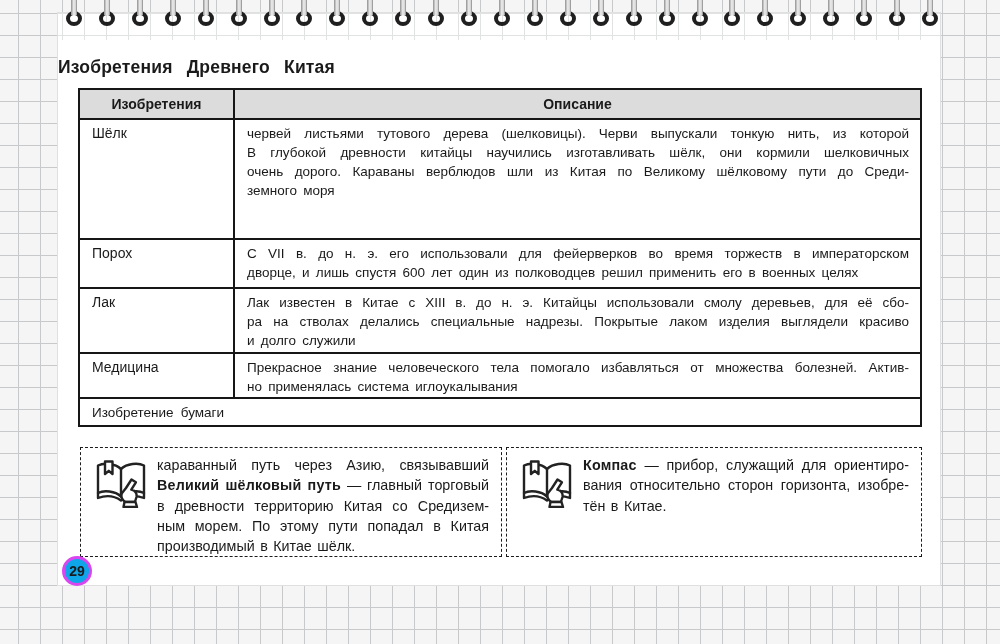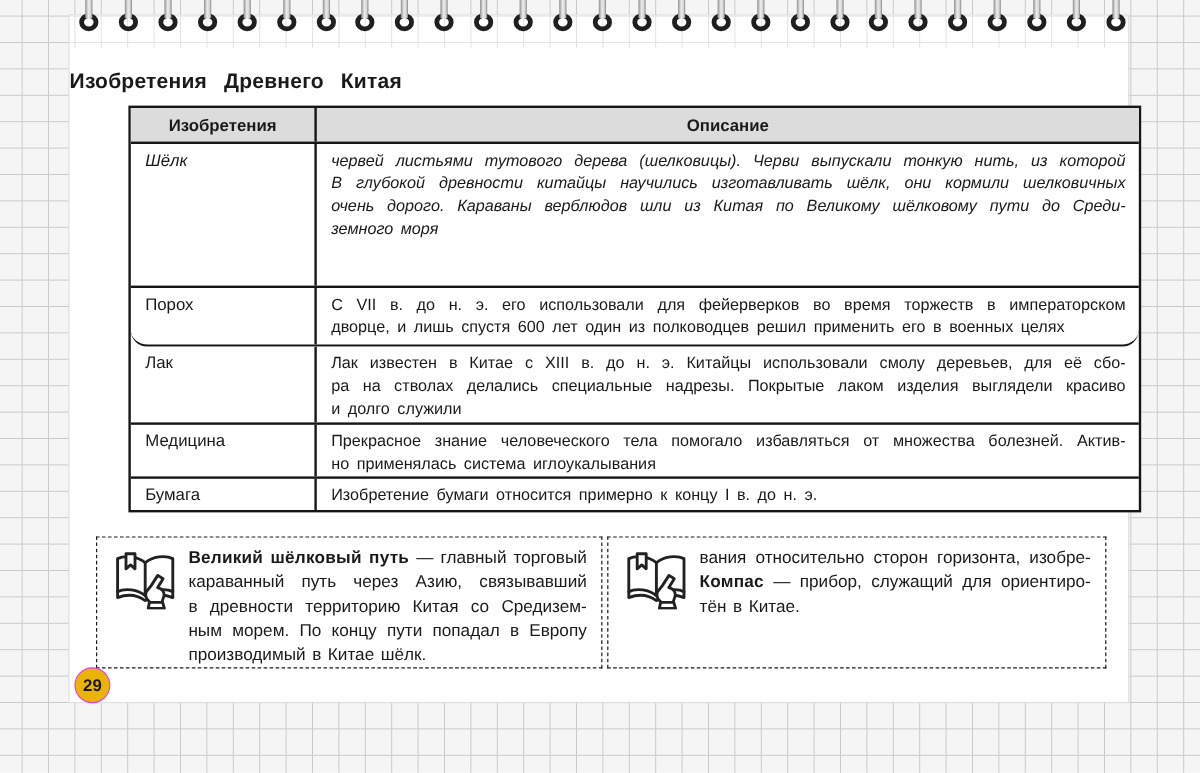--- a/index.html
+++ b/index.html
@@ -34,28 +34,28 @@
   .ring .stem{
     position:absolute;left:8px;top:0;width:6px;height:15px;
     background:linear-gradient(90deg,#8f8f8f,#ececec 45%,#d6d6d6 75%,#848484);
   }
   
   .title{
     position:absolute;top:44px;left:0;width:100%;margin:0;
     text-align:left;font-size:17.5px;font-weight:bold;letter-spacing:.2px;word-spacing:9px;
   }
   
-  .table{position:absolute;left:20px;top:75px;width:844px;box-sizing:border-box;border:2px solid #161616;background:#fff;margin-left:29px;}
+  .table{position:absolute;left:20px;top:75px;width:844px;box-sizing:border-box;border:2px solid #161616;background:#fff;}
   .thead{display:grid;grid-template-columns:155px 1fr;background:#dcdcdc;border-bottom:2px solid #161616;}
   .th{height:28px;display:flex;align-items:center;justify-content:center;font-weight:bold;font-size:14px;word-spacing:2px;}
   .th1{border-right:2px solid #161616;}
   .trow{display:grid;grid-template-columns:155px 1fr;border-bottom:2px solid #161616;}
   .trow:last-child{border-bottom:none;}
-  .trow:nth-child(1){height:118px;font-style:italic;}
-  .trow:nth-child(2){height:47px;border-radius:14px;}
+  .trow:nth-child(1){height:118px;}
+  .trow:nth-child(2){height:47px;}
   .trow:nth-child(3){height:63px;}
   .trow:nth-child(4){height:43px;}
   .trow:nth-child(5){height:26px;}
   .cell{box-sizing:border-box;overflow:hidden;}
   .inv{border-right:2px solid #161616;padding:5px 10px 0 12px;font-size:14px;}
   .desc{padding:5px 11px 0 12px;font-size:13.5px;line-height:18.9px;word-spacing:2.5px;}
   .jl{text-align:justify;}
   .jfull{text-align-last:justify;}
   
   .ibox{
@@ -63,21 +63,21 @@
     border:1.5px dashed #1c1c1c;background:#fff;display:flex;align-items:flex-start;
   }
   .ibox-left{left:22px;width:422px;}
   .ibox-right{left:448px;width:416px;}
   .book-icon{flex:none;margin:10px 8px 0 12px;width:56px;height:50px;display:block;}
   .ibox-text{flex:1;padding:7px 12px 0 0;font-size:14.3px;line-height:20.3px;word-spacing:1.5px;}
   .ibox-text b{letter-spacing:.2px;}
   
   .page-num{
     position:absolute;left:4px;top:543px;width:30px;height:30px;box-sizing:border-box;
-    border:1px solid #d946ef;border-radius:50%;background:#eab308;
+    border:3px solid #d946ef;border-radius:50%;background:#0ea5e9;
     display:flex;align-items:center;justify-content:center;
     font-size:14px;font-weight:bold;text-align:center;
   }
 </style>
 </head>
 <body>
 
 <div class="page">
   <div class="page-grid-top"></div>
 
@@ -114,58 +114,57 @@
           </div>
         </div>
         <div class="trow">
           <div class="cell inv">Медицина</div>
           <div class="cell desc">
             <div class="jl jfull">Прекрасное знание человеческого тела помогало избавляться от множества болезней. Актив-</div>
             <div class="jl">но применялась система иглоукалывания</div>
           </div>
         </div>
         <div class="trow">
-          <div class="cell inv">Бумага</div>
           <div class="cell desc">
             <div class="jl">Изобретение бумаги относится примерно к концу I в. до н. э.</div>
           </div>
         </div>
       </div>
   </div>
 
   <div class="ibox ibox-left">
     <svg class="book-icon" viewBox="0 0 56 50" fill="none" stroke="#222222" stroke-width="2.4" stroke-linejoin="round" stroke-linecap="round">
       <path d="M5 35 v5 c8 -3 16 -2.5 23 2.5 c7 -5 15 -5.5 23 -2.5 v-5" fill="#ffffff"></path>
       <path d="M28 11 C22 5.5 11 4.5 5 7.5 V35 C11 32 22 33 28 38.5 C34 33 45 32 51 35 V7.5 C45 4.5 34 5.5 28 11 Z" fill="#ffffff"></path>
       <path d="M28 11 V38.5"></path>
       <path d="M12 3.5 h7.5 v12.5 l-3.7 -3.2 l-3.8 3.2 Z" fill="#ffffff"></path>
       <path d="M33 30 l5.5 -8.5 l4.4 2.8 l-4.6 7.4 c3.8 .8 6 3.6 5.2 7.3 l-1.6 5 h-9.6 c-2.8 -1.8 -4.6 -4.8 -3.6 -8.6 Z" fill="#ffffff"></path>
       <path d="M31.5 44 h11 l1.5 5 h-13.5 Z" fill="#ffffff"></path>
     </svg>
     <div class="ibox-text" id="box0">
+        <div class="jl jfull">караванный путь через Азию, связывавший</div>
         <div class="jl jfull"><b>Великий шёлковый путь</b> — главный торговый</div>
-        <div class="jl jfull">караванный путь через Азию, связывавший</div>
         <div class="jl jfull">в древности территорию Китая со Средизем-</div>
-        <div class="jl jfull">ным морем. По концу пути попадал в Европу</div>
+        <div class="jl jfull">ным морем. По этому пути попадал в Китая</div>
         <div class="jl">производимый в Китае шёлк.</div>
       </div>
   </div>
 
   <div class="ibox ibox-right">
     <svg class="book-icon" viewBox="0 0 56 50" fill="none" stroke="#222222" stroke-width="2.4" stroke-linejoin="round" stroke-linecap="round">
       <path d="M5 35 v5 c8 -3 16 -2.5 23 2.5 c7 -5 15 -5.5 23 -2.5 v-5" fill="#ffffff"></path>
       <path d="M28 11 C22 5.5 11 4.5 5 7.5 V35 C11 32 22 33 28 38.5 C34 33 45 32 51 35 V7.5 C45 4.5 34 5.5 28 11 Z" fill="#ffffff"></path>
       <path d="M28 11 V38.5"></path>
       <path d="M12 3.5 h7.5 v12.5 l-3.7 -3.2 l-3.8 3.2 Z" fill="#ffffff"></path>
       <path d="M33 30 l5.5 -8.5 l4.4 2.8 l-4.6 7.4 c3.8 .8 6 3.6 5.2 7.3 l-1.6 5 h-9.6 c-2.8 -1.8 -4.6 -4.8 -3.6 -8.6 Z" fill="#ffffff"></path>
       <path d="M31.5 44 h11 l1.5 5 h-13.5 Z" fill="#ffffff"></path>
     </svg>
     <div class="ibox-text" id="box1">
+        <div class="jl jfull"><b>Компас</b> — прибор, служащий для ориентиро-</div>
         <div class="jl jfull">вания относительно сторон горизонта, изобре-</div>
-        <div class="jl jfull"><b>Компас</b> — прибор, служащий для ориентиро-</div>
         <div class="jl">тён в Китае.</div>
       </div>
   </div>
 
   <div class="page-num">
     <span>29</span>
   </div>
 </div>
 
 <div id="rings">

